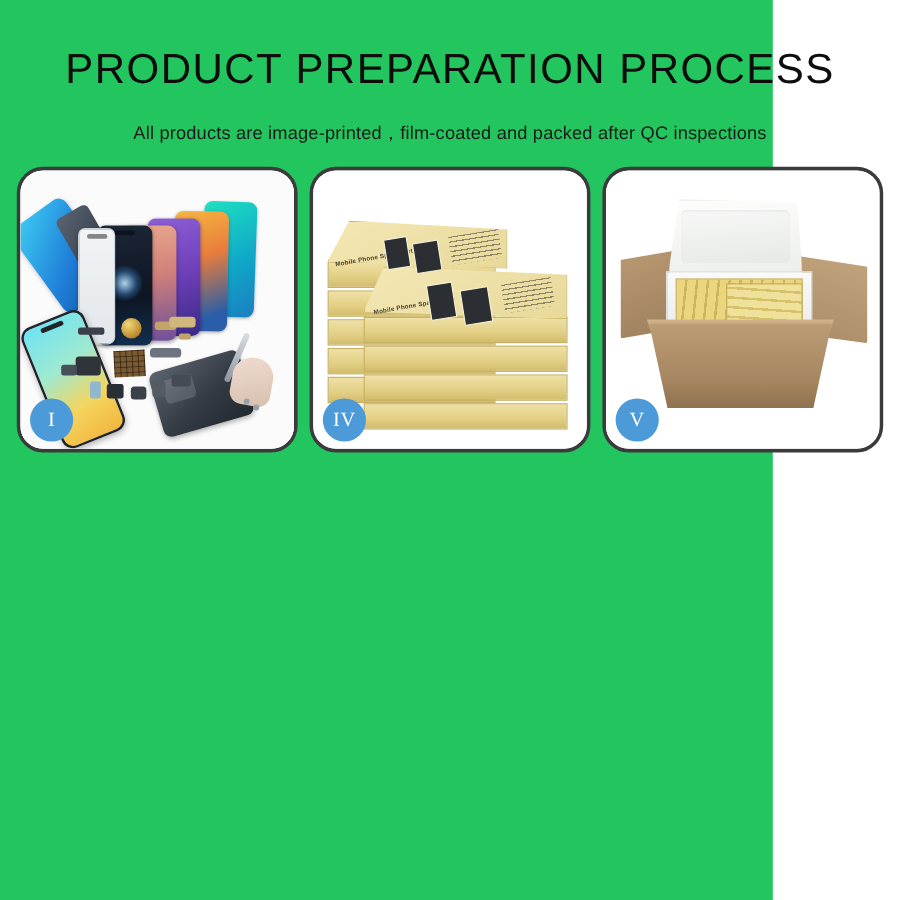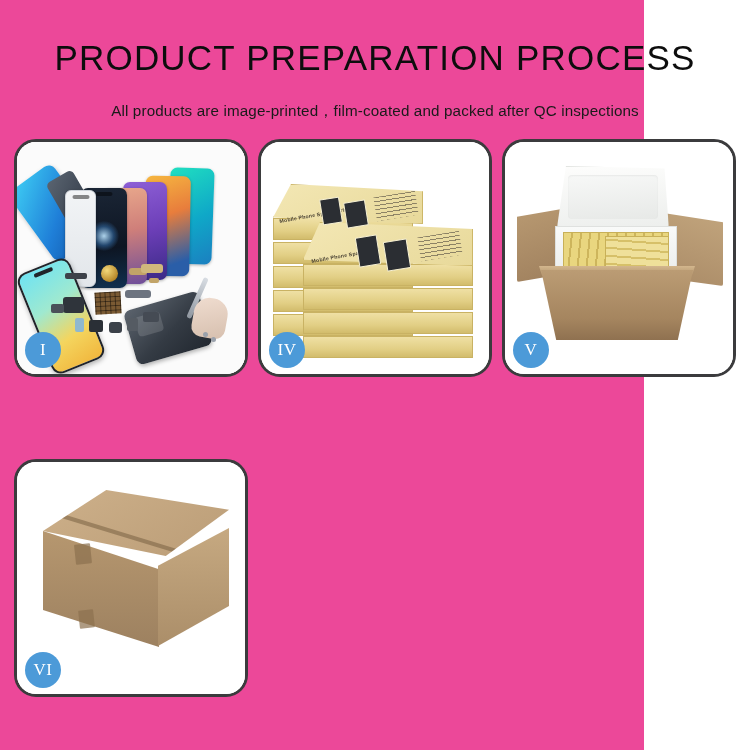--- a/index.html
+++ b/index.html
@@ -9,21 +9,21 @@
     height: 750px;
     background: #ffffff;
     font-family: "Liberation Sans", sans-serif;
     overflow: hidden;
   }
 
   #page {
     position: relative;
     width: 644px;
     height: 750px;
-    background: #ec4899;
+    background: #22c55e;
     text-decoration: underline;
   }
 
   
   .header {
     position: absolute;
     top: 0; left: 0;
     width: 750px;
     text-align: center;
     padding-top: 40px;
@@ -525,26 +525,15 @@
         <div class="v-foamlid"></div>
         <div class="v-foambox"></div>
         <div class="v-yellows"></div>
         <div class="v-yellows2"></div>
         <div class="v-rim"></div>
         <div class="v-body"></div>
       </div>
       <div class="badge">V</div>
     </div>
 
-    <div class="panel">
-      <div class="panel-photo">
-        <div class="c-top"></div>
-        <div class="c-top-seam"></div>
-        <div class="c-left"></div>
-        <div class="c-right"></div>
-        <div class="c-tape c-tape1"></div>
-        <div class="c-tape c-tape2"></div>
-      </div>
-      <div class="badge">VI</div>
-    </div>
 
   </div>
 </div>
 
 </body></html>

